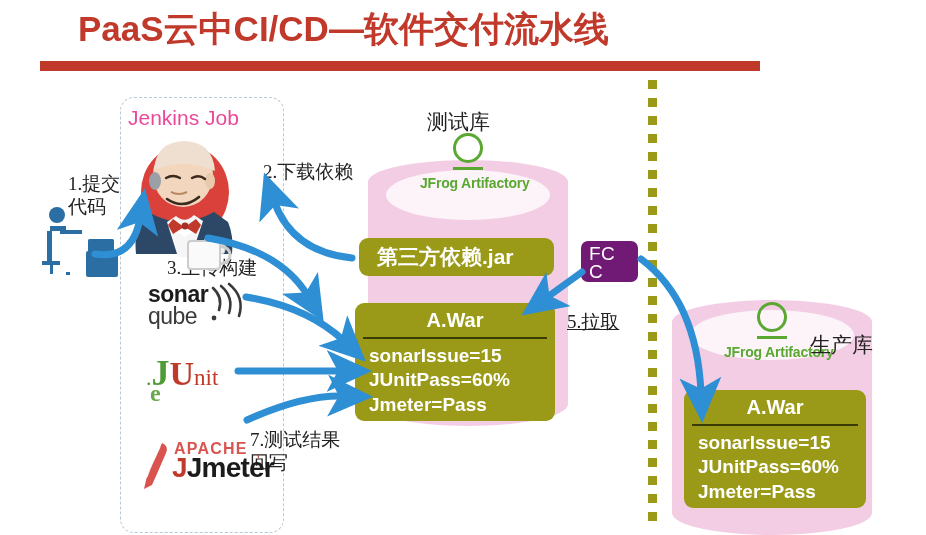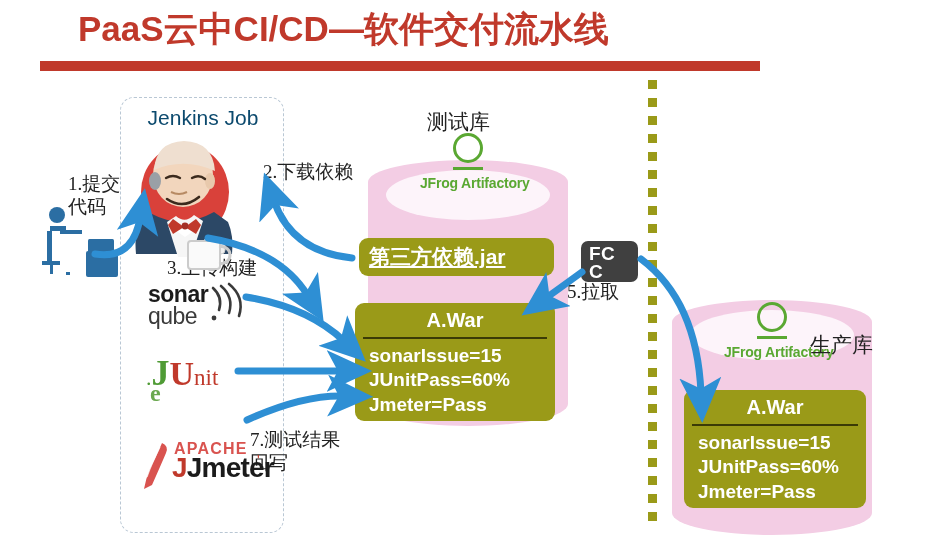--- a/index.html
+++ b/index.html
@@ -29,22 +29,22 @@
   
   .dashed-box{
     position:absolute;left:120px;top:97px;
     width:162px;height:434px;
     border:1.5px dashed #b9c7d4;
     border-radius:14px;
     background:transparent;
   }
   .jenkins-title{
     position:absolute;left:128px;top:106px;
-    width:150px;text-align:center;
-    font-size:21px;color:#0c4a6e;
+    width:150px;text-align:left;
+    font-size:21px;color:#ec4899;
     white-space:nowrap;
   }
   
   .lbl{
     position:absolute;
     color:#222;
     font-size:19px;
     line-height:1.22;
     white-space:pre;
   }
@@ -106,28 +106,28 @@
   }
   .olive .sep{
     height:2px;background:#3b3b06;margin:0 8px;
   }
   .olive .rows{
     padding:5px 0 6px 14px;
     font-size:19px;line-height:1.28;
   }
   .olive.single{
     display:flex;align-items:center;
-    padding-left:10px;font-size:21px;text-decoration:underline;
+    padding-left:18px;font-size:21px;
   }
   
   .fcc{
     position:absolute;
-    background:#404040;
+    background:#701a75;
     border-radius:7px;
-    color:#ffffff;font-weight:bold;
+    color:#ffffff;font-weight:normal;
     font-size:19px;line-height:0.95;
     padding:4px 8px 13px;
     box-sizing:border-box;
     letter-spacing:0.5px;
   }
   
   .dotted{
     position:absolute;left:648px;top:80px;
     width:9px;height:455px;
   }
@@ -254,21 +254,21 @@
     <div>FC</div>
     <div>C</div>
   </div>
 
   <div class="lbl lbl-serif" style="left:68px;top:172px;">1.提交
 代码</div>
   <div class="lbl lbl-serif" style="left:263px;top:160px;">2.下载依赖</div>
   <div class="lbl lbl-serif" style="left:167px;top:256px;">3.上传构建</div>
   <div class="lbl lbl-serif" style="left:250px;top:428px;">7.测试结果
 回写</div>
-  <div class="lbl lbl-serif" style="left:567px;top:280px;">5.拉取</div>
+  <div class="lbl lbl-serif" style="left:567px;top:310px;text-decoration:underline;">5.拉取</div>
 
   <div class="sonar">
     <div class="s1">sonar</div>
     <div class="s2">qube</div>
   </div>
 
   <div class="junit">
     <span class="dot">.</span><span class="j">J</span><span class="u">U</span><span class="nit">nit</span>
     <span class="e">e</span>
   </div>

